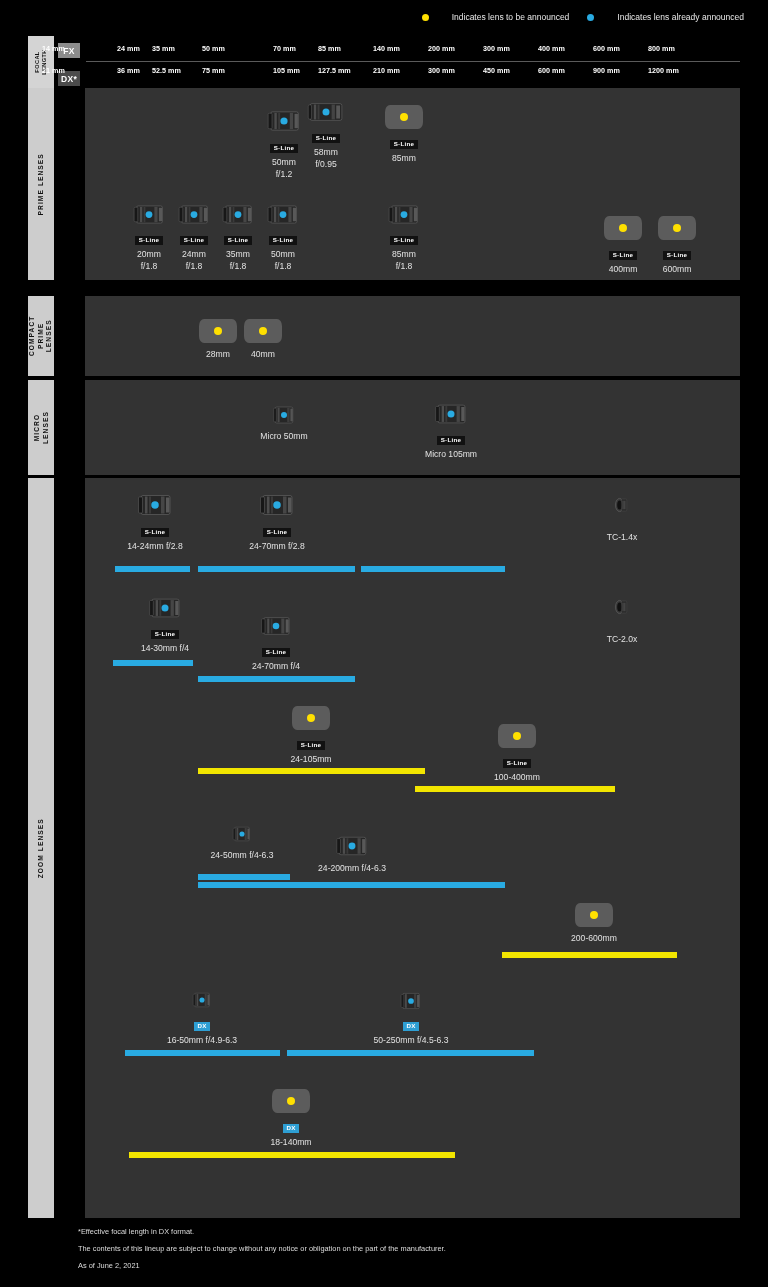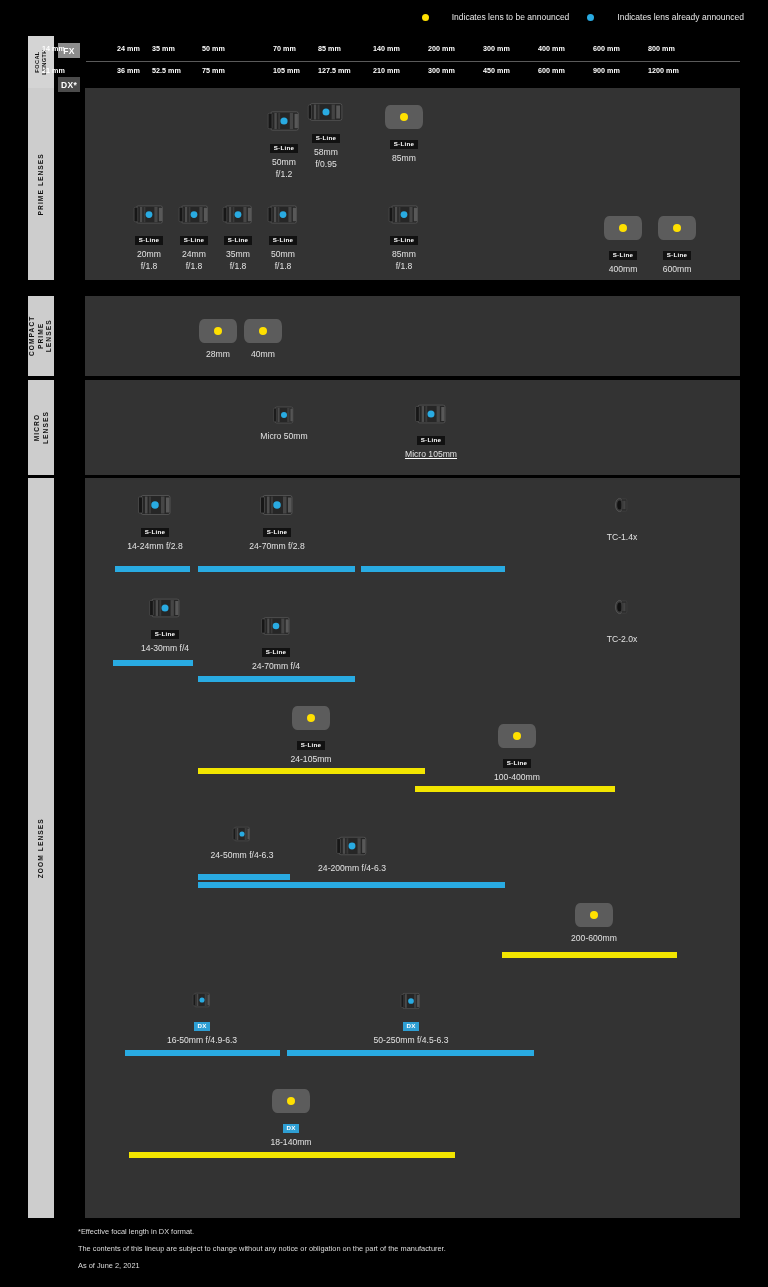--- a/index.html
+++ b/index.html
@@ -53,21 +53,21 @@
     text-align: center;
   }
   .fmt-badge {
     position: absolute; left: 30px;
     width: 22px; height: 15px;
     display: flex; align-items: center; justify-content: center;
     font-size: 8.5px; font-weight: bold; color: #ffffff;
     letter-spacing: .3px;
   }
   .fmt-fx { top: 7px; background: #8c8c8c; }
-  .fmt-dx { top: 41px; background: #4b4b4b; }
+  .fmt-dx { top: 35px; background: #4b4b4b; }
 
   .scale-row { position: absolute; left: 0; width: 712px; height: 20px; }
   .scale-fx { top: 5px; text-align: center; }
   .scale-dx { top: 27px; }
   .scale-row .tick {
     position: absolute;
     font-size: 7.2px;
     font-weight: bold;
     color: #fff;
     white-space: nowrap;
@@ -340,21 +340,21 @@
               <rect x="28" y="10" width="44" height="40" rx="4" fill="#262626" stroke="#6a6a6a" stroke-width="1.2"></rect>
             <rect x="24" y="13" width="7" height="34" rx="2" fill="#1a1a1a" stroke="#666" stroke-width="1"></rect>
             <rect x="34" y="12" width="5" height="36" fill="#4a4a4a"></rect>
             <rect x="58" y="12" width="6" height="36" fill="#3d3d3d"></rect>
             <rect x="66" y="14" width="6" height="32" fill="#555"></rect>
               <circle cx="50" cy="30" r="7.5" fill="#29abe2"></circle>
             </svg>
           </div>
           <div class="caption">Micro 50mm</div>
         </div>
-        <div class="lens" style="left: 346px; top: 14px; text-decoration: underline;"><div class="art">
+        <div class="lens" style="left: 366px; top: 14px;"><div class="art">
             <svg width="48" height="28" viewBox="0 0 100 60">
               <rect x="22" y="11" width="58" height="38" rx="4" fill="#262626" stroke="#6a6a6a" stroke-width="1.2"></rect>
             <rect x="17" y="14" width="8" height="32" rx="2" fill="#171717" stroke="#666" stroke-width="1"></rect>
             <rect x="30" y="13" width="5" height="34" fill="#4d4d4d"></rect>
             <rect x="38" y="13" width="4" height="34" fill="#3a3a3a"></rect>
             <rect x="62" y="13" width="7" height="34" fill="#464646"></rect>
             <rect x="72" y="15" width="7" height="30" fill="#585858"></rect>
               <circle cx="50" cy="30" r="7.5" fill="#29abe2"></circle>
             </svg>
           </div><div class="badge sline">S-Line</div><div class="caption">Micro 105mm</div></div>

